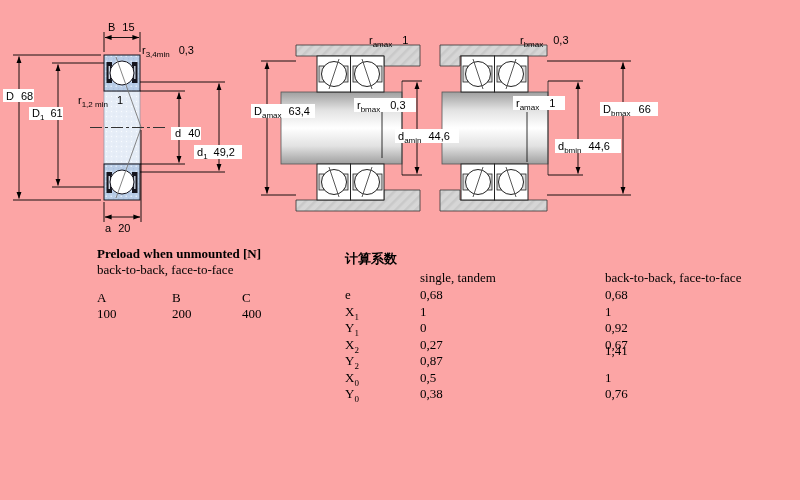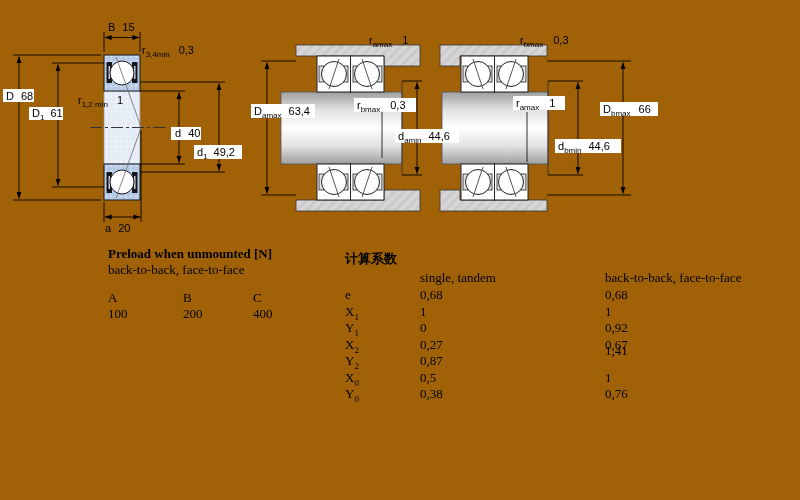--- a/index.html
+++ b/index.html
@@ -1,16 +1,16 @@
 <!DOCTYPE html>
 <html><head>
 <meta charset="utf-8">
 <style>
   html,body{margin:0;padding:0;background:#fff;}
-  #canvas{position:relative;width:800px;height:500px;background:#a16207;overflow:hidden;
+  #canvas{position:relative;width:800px;height:500px;background:#fca5a5;overflow:hidden;
           font-family:"Liberation Sans",sans-serif;}
   svg{position:absolute;left:0;top:0;}
   svg text{font-family:"Liberation Sans",sans-serif;font-size:11px;fill:#000;}
   svg .ss{font-size:8px;}
   .tblock{position:absolute;color:#000;font-family:"Liberation Serif",serif;font-size:13px;}
   .tblock .abs{position:absolute;white-space:nowrap;}
   .b{font-weight:bold;}
   sub{font-size:9px;}
 </style>
 </head>
@@ -194,21 +194,21 @@
     <text x="254" y="115"><tspan>D</tspan><tspan class="ss" dy="3">amax</tspan><tspan dy="-3" dx="7">63,4</tspan></text>
     <text x="398" y="140"><tspan>d</tspan><tspan class="ss" dy="3">amin</tspan><tspan dy="-3" dx="7">44,6</tspan></text>
 
     <text x="520" y="44"><tspan>r</tspan><tspan class="ss" dy="3">bmax</tspan><tspan dy="-3" dx="10">0,3</tspan></text>
     <text x="516" y="107"><tspan>r</tspan><tspan class="ss" dy="3">amax</tspan><tspan dy="-3" dx="10">1</tspan></text>
     <text x="603" y="113"><tspan>D</tspan><tspan class="ss" dy="3">bmax</tspan><tspan dy="-3" dx="8">66</tspan></text>
     <text x="558" y="150"><tspan>d</tspan><tspan class="ss" dy="3">bmin</tspan><tspan dy="-3" dx="7">44,6</tspan></text>
   </g>
 </svg>
 
-<div class="tblock" style="left:108px;top:246px;width:230px;height:90px;">
+<div class="tblock" style="left:97px;top:246px;width:230px;height:90px;">
   <div class="abs b" style="left:0;top:0;">Preload when unmounted [N]</div>
   <div class="abs" style="left:0;top:16px;">back-to-back, face-to-face</div>
   <span class="abs" style="left:0;top:44px;">A</span>
   <span class="abs" style="left:75px;top:44px;">B</span>
   <span class="abs" style="left:145px;top:44px;">C</span>
   <span class="abs" style="left:0;top:60px;">100</span>
   <span class="abs" style="left:75px;top:60px;">200</span>
   <span class="abs" style="left:145px;top:60px;">400</span>
 </div>
 

